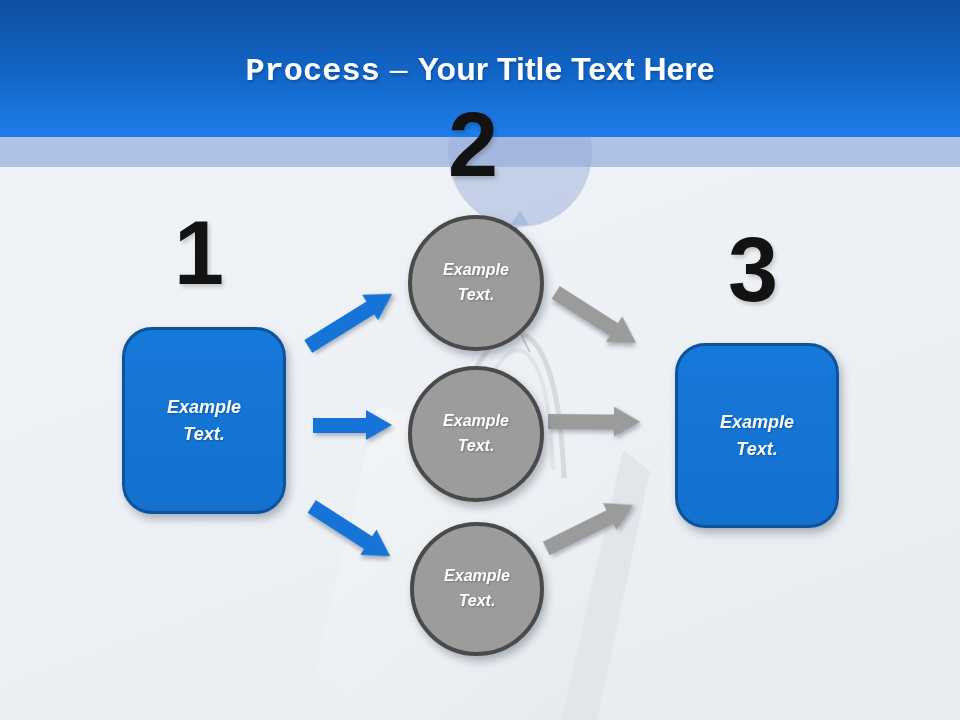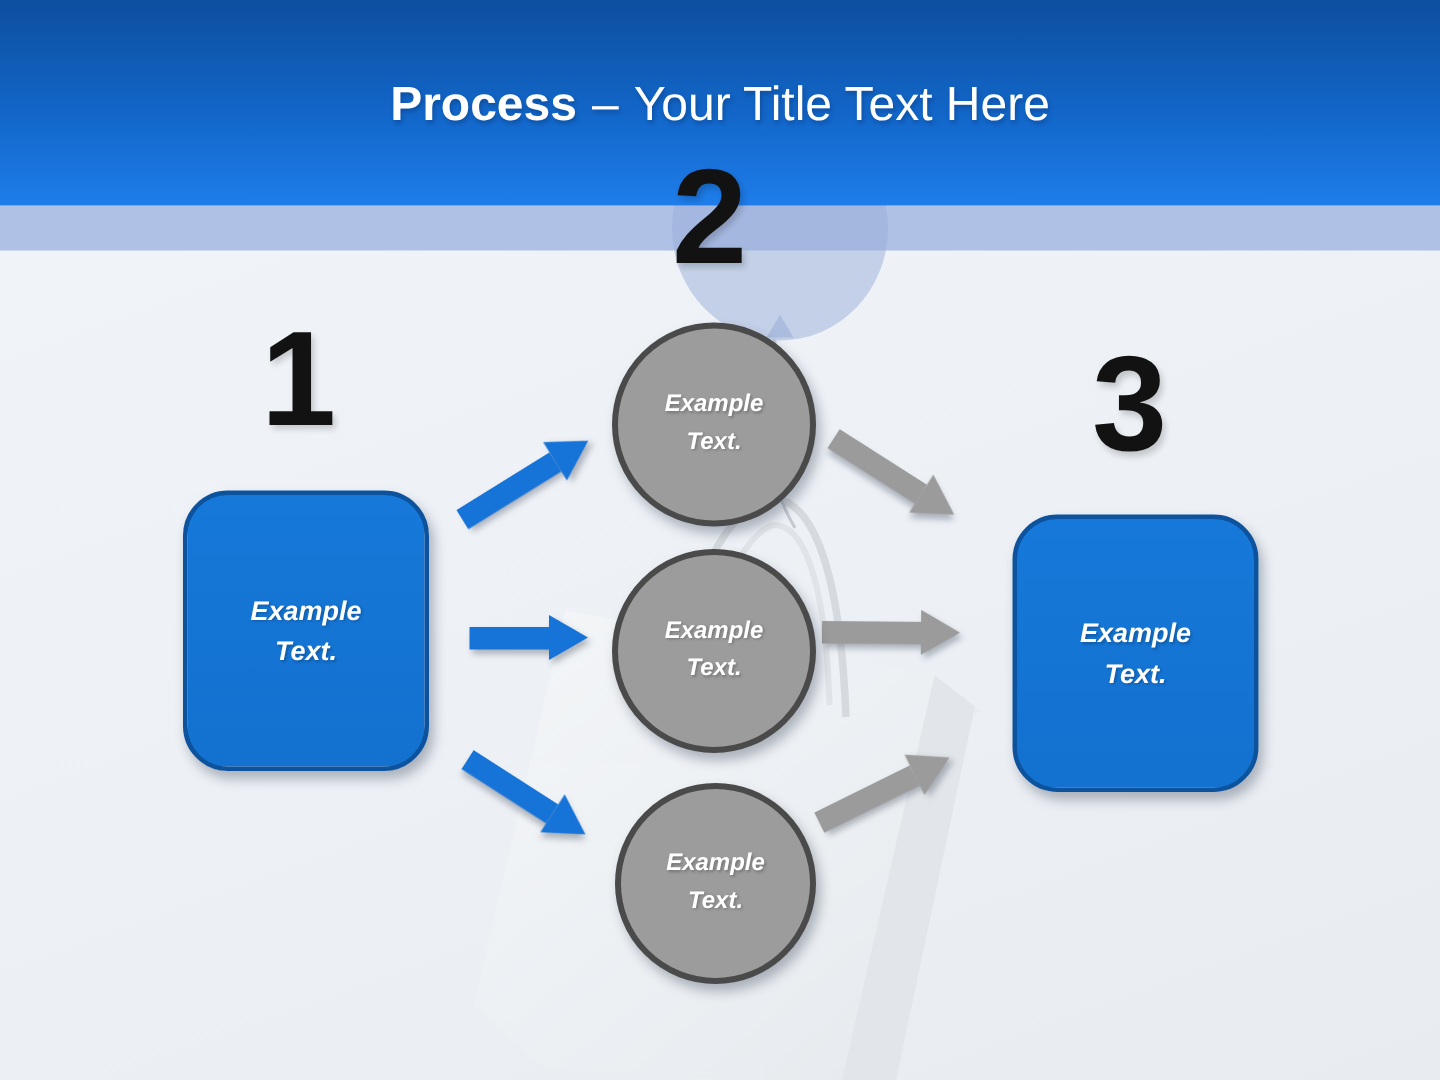--- a/index.html
+++ b/index.html
@@ -12,23 +12,23 @@
   .header{
     position:absolute;left:0;top:0;width:960px;height:137px;z-index:3;
     background:linear-gradient(180deg,var(--header_gradient_top,#0d4f9f) 0%,#1266c8 55%,var(--header_gradient_bottom,#1e7dea) 100%);
   }
   .band{position:absolute;left:0;top:137px;width:960px;height:30px;z-index:1;background:var(--band,#b0c1e6);}
   .title{
     position:absolute;left:0;top:52px;width:100%;text-align:center;
     color:#ffffff;font-size:32px;line-height:1.1;
     text-shadow:1px 2px 3px rgba(0,30,80,.30);white-space:nowrap;
   }
-  .t-bold{font-weight:bold;}
+  .t-bold{font-weight:bold;font-family:Liberation Mono, monospace;}
   .t-dash{font-weight:normal;margin:0 10px;}
-  .t-reg{font-weight:normal;}
+  .t-reg{font-weight:bold;}
   
   .watermark{position:absolute;left:0;top:0;z-index:2;}
   
   .num{
     position:absolute;width:120px;text-align:center;z-index:6;
     font-size:90px;font-weight:bold;line-height:1;color:var(--number_color,#121212);
     text-shadow:2px 3px 4px rgba(0,0,0,.18);
   }
   .num1{left:139px;top:208px;}
   .num2{left:413px;top:100px;}

